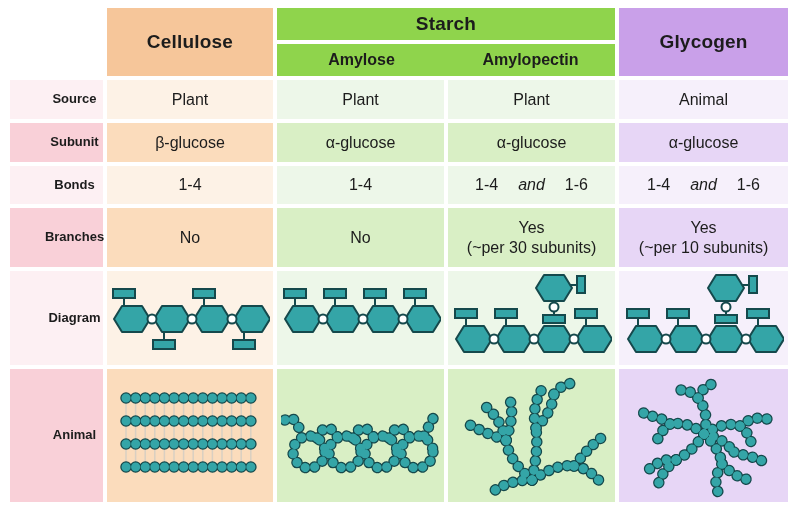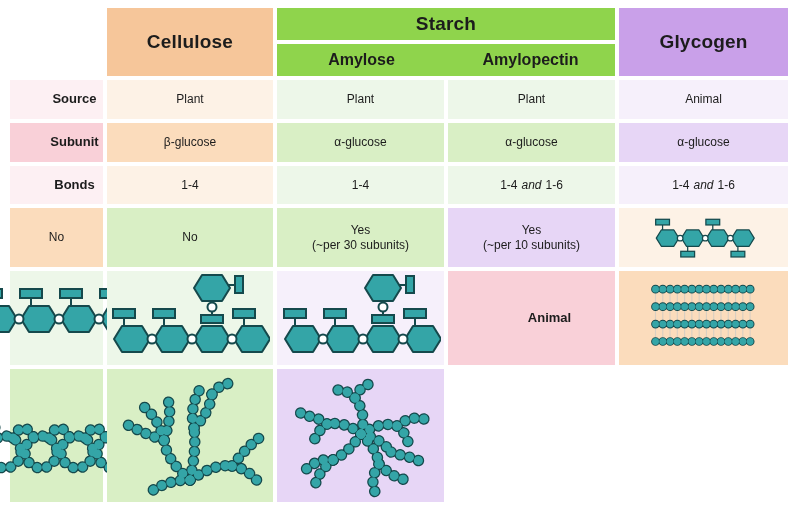--- a/index.html
+++ b/index.html
@@ -5,25 +5,25 @@
   html,body{margin:0;padding:0;background:#fff;}
   .page{
     width:800px;height:514px;box-sizing:border-box;background:#fff;
     display:grid;
     grid-template-columns:93px 166px 167px 167px 169px;
     grid-template-rows:68px 39px 39px 38px 59px 94px 133px;
     gap:4px;padding:8px 12px 12px 10px;
     font-family:"Liberation Sans",sans-serif;color:#1c1c1c;
   }
   .cell{display:flex;flex-direction:column;align-items:center;justify-content:center;
-        text-align:center;font-size:12px;line-height:1.25;}
+        text-align:center;font-size:16px;line-height:1.25;}
   .hdr{font-weight:bold;font-size:19px;letter-spacing:.2px;}
   .subhdr{font-weight:bold;font-size:16px;}
   .rowlabel{font-weight:bold;font-size:13px;padding-left:36px;}
-  .conj{font-style:italic;padding:0 4px;}
+  .conj{font-style:italic;padding:0 20px;}
   
   .lab-a{background:#fdf0f3;} .lab-b{background:#f9d0d8;}
   .cel-h{background:#f6c69a;} .cel-a{background:#fdf2e6;} .cel-b{background:#fbdcbc;}
   .grn-h{background:#8fd44c;} .grn-a{background:#edf7e9;} .grn-b{background:#d9efc5;}
   .pur-h{background:#c9a0e9;} .pur-a{background:#f6f0fb;} .pur-b{background:#e7d6f6;}
   .starch-wrap{grid-column:3/5;display:flex;flex-direction:column;gap:4px;}
   .starch-top{flex:0 0 32px;display:flex;align-items:center;justify-content:center;}
   .starch-subrow{flex:1;display:flex;gap:0;}
   .starch-subrow>div{flex:1;display:flex;align-items:center;justify-content:center;}
   
@@ -103,31 +103,33 @@
       <div>
     <span>1-4</span><span class="conj">and</span><span>1-6</span>
   </div>
     </div>
   <div class="cell pur-a">
       <div>
     <span>1-4</span><span class="conj">and</span><span>1-6</span>
   </div>
     </div>
 
+  <div class="cell lab-b rowlabel">Branches</div>
   <div class="cell cel-b">No</div>
   <div class="cell grn-b">No</div>
   <div class="cell grn-b">
     <div>Yes</div>
     <div>(~per 30 subunits)</div>
   </div>
   <div class="cell pur-b">
     <div>Yes</div>
     <div>(~per 10 subunits)</div>
   </div>
 
+  <div class="cell lab-a rowlabel">Diagram</div>
   <div class="cell cel-a">
     <svg viewBox="0 0 160 94" width="160" height="94">
       <line x1="20" y1="48" x2="142" y2="48" stroke="#15494c" stroke-width="2"></line>
       <use href="#glucose-up" transform="translate(22,48)"></use>
       <use href="#glucose-dn" transform="translate(62,48)"></use>
       <use href="#glucose-up" transform="translate(102,48)"></use>
       <use href="#glucose-dn" transform="translate(142,48)"></use>
       <use href="#olink" transform="translate(42,48)"></use>
       <use href="#olink" transform="translate(82,48)"></use>
       <use href="#olink" transform="translate(122,48)"></use>

